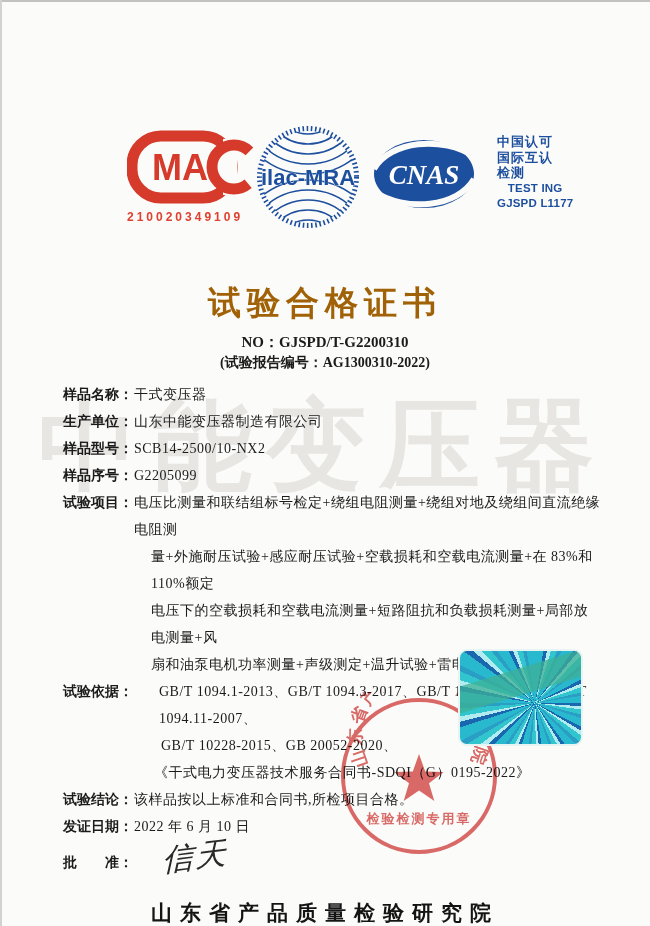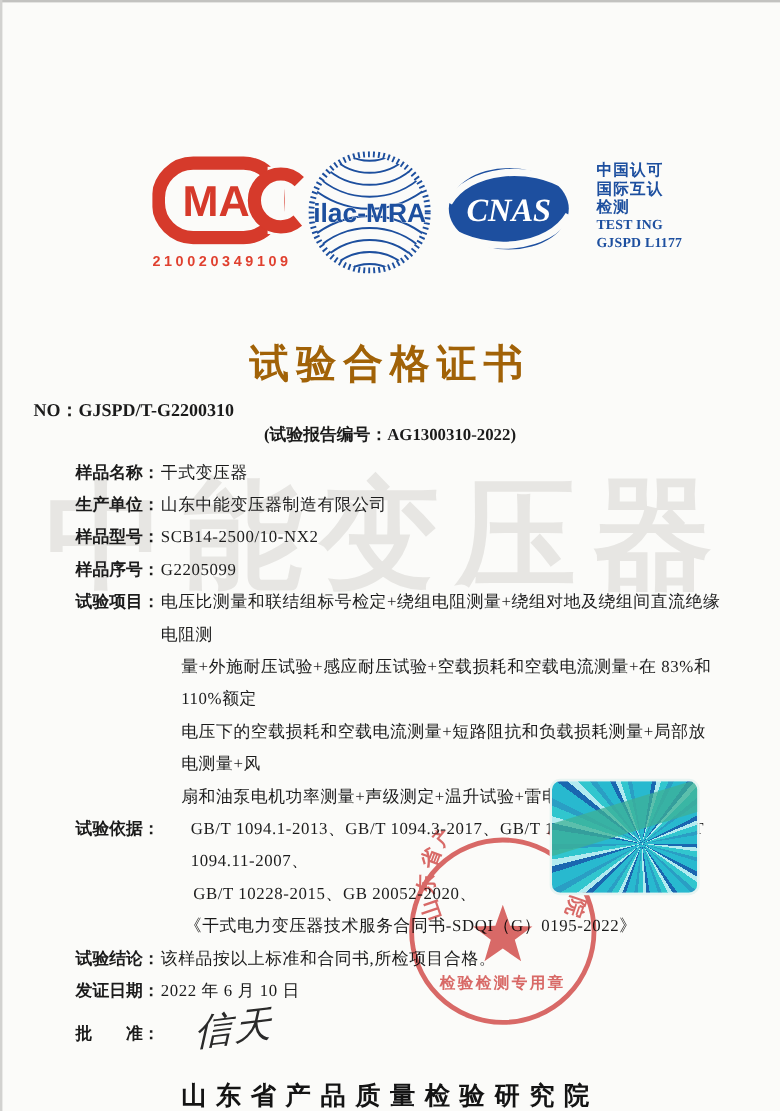--- a/index.html
+++ b/index.html
@@ -25,25 +25,25 @@
   .content{position:relative;z-index:2;}
 
   
   .logos-row{position:relative;height:237px;}
   .cma-block{position:absolute;left:127px;top:130px;width:138px;text-align:left;}
   .cma-number{margin-top:2px;font-weight:bold;font-size:12px;letter-spacing:3px;color:#e0402f;font-family:"Liberation Sans",sans-serif;}
   .ilac-block{position:absolute;left:257px;top:126px;}
   .cnas-block{position:absolute;left:372px;top:137px;}
   .cnas-caption{position:absolute;left:481px;top:134px;color:#1d4f9f;font-weight:bold;line-height:15.5px;margin-left:16px;}
   .cnas-caption .cn{font-size:13px;letter-spacing:1px;}
-  .cnas-caption .en{font-size:11.5px;font-family:Liberation Serif, serif;letter-spacing:0.2px;}
+  .cnas-caption .en{font-size:11.5px;font-family:Liberation Sans, sans-serif;letter-spacing:0.2px;text-align:center;}
 
   
   .title{margin-top:44px;text-align:center;font-size:33px;font-weight:bold;letter-spacing:6px;color:#a16207;}
-  .cert-no{margin-top:7px;text-align:left;font-size:15px;font-weight:bold;padding-left:28px;}
+  .cert-no{margin-top:7px;text-align:center;font-size:15px;font-weight:bold;}
   .report-no{margin-top:2px;text-align:center;font-size:14px;font-weight:bold;}
 
   
   .fields{margin-top:9px;padding-left:63px;padding-right:48px;font-size:14px;letter-spacing:0.5px;}
   .field-row{display:flex;line-height:27px;}
   .field-label{width:71px;flex-shrink:0;font-weight:bold;letter-spacing:0;}
   .field-value{flex:1;}
   .indent17{padding-left:17px;}
   .indent25{padding-left:25px;}
   .indent27{padding-left:27px;}

